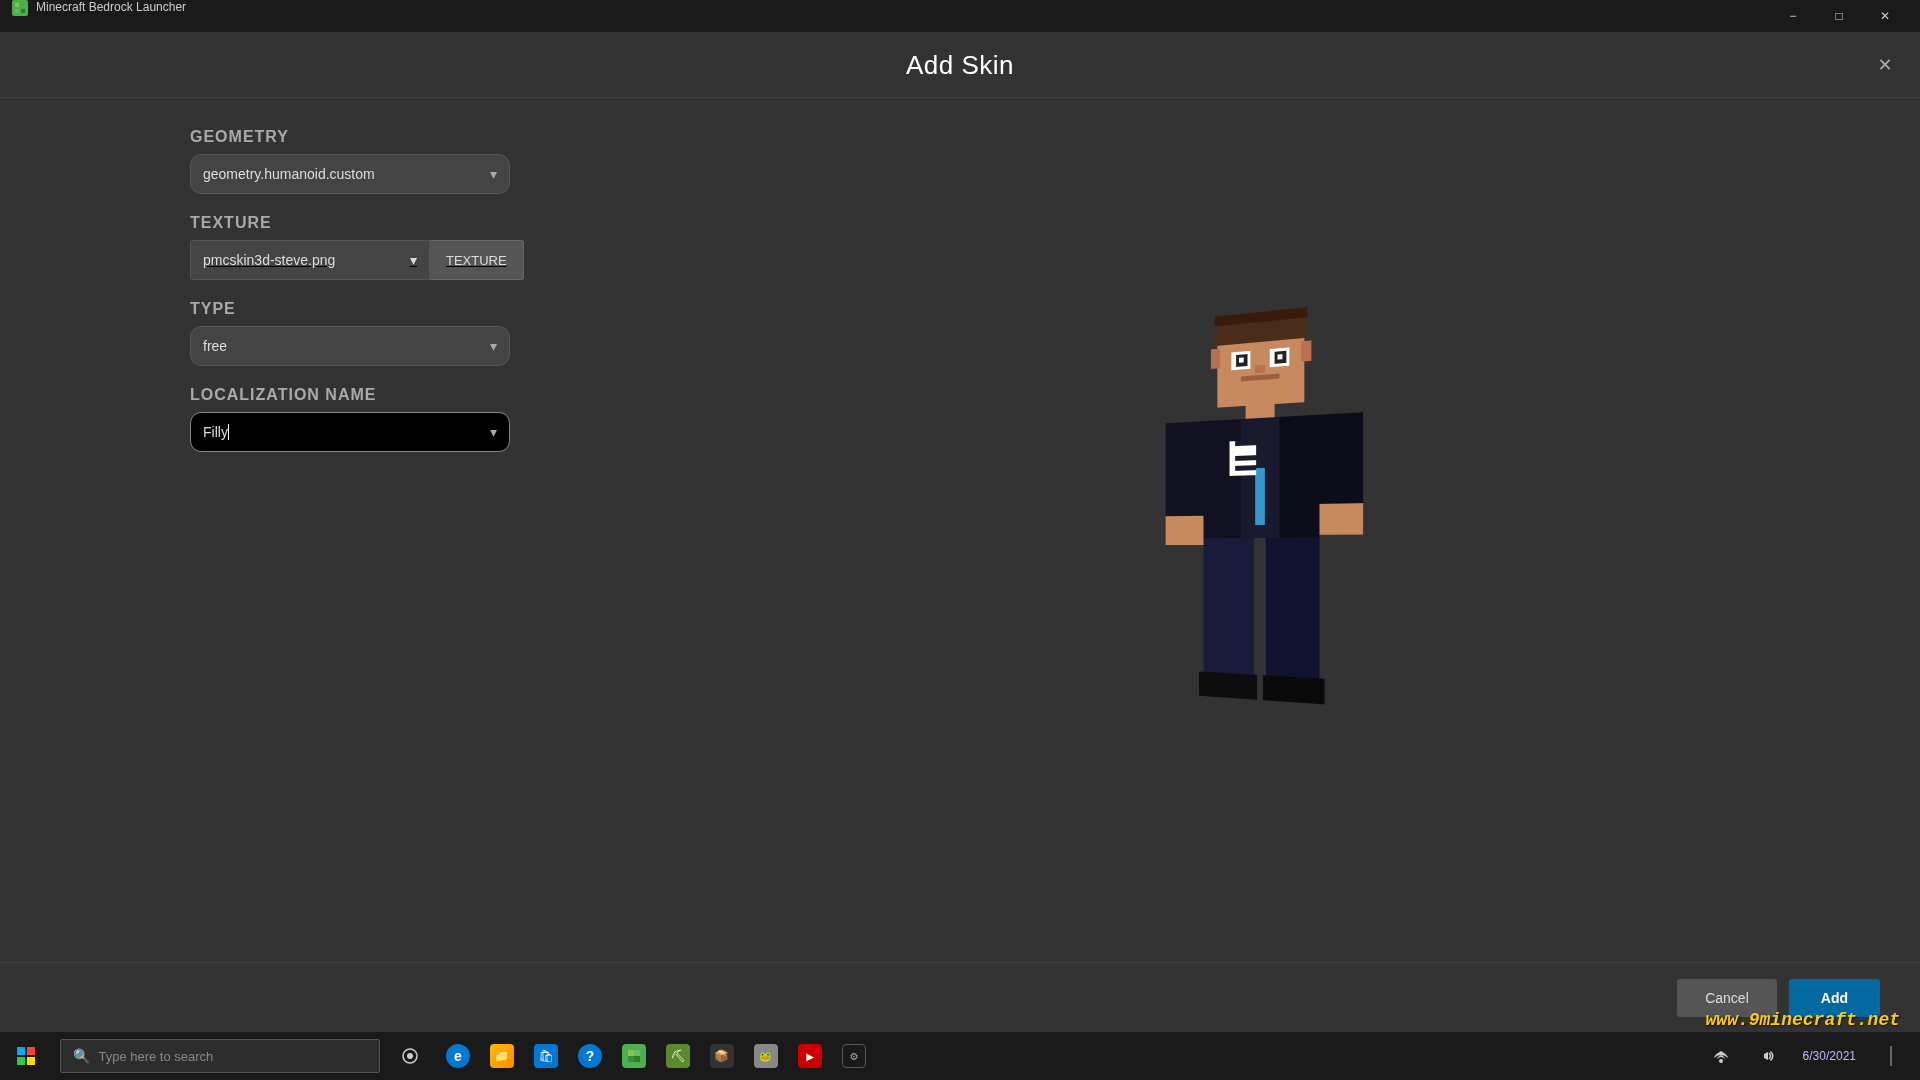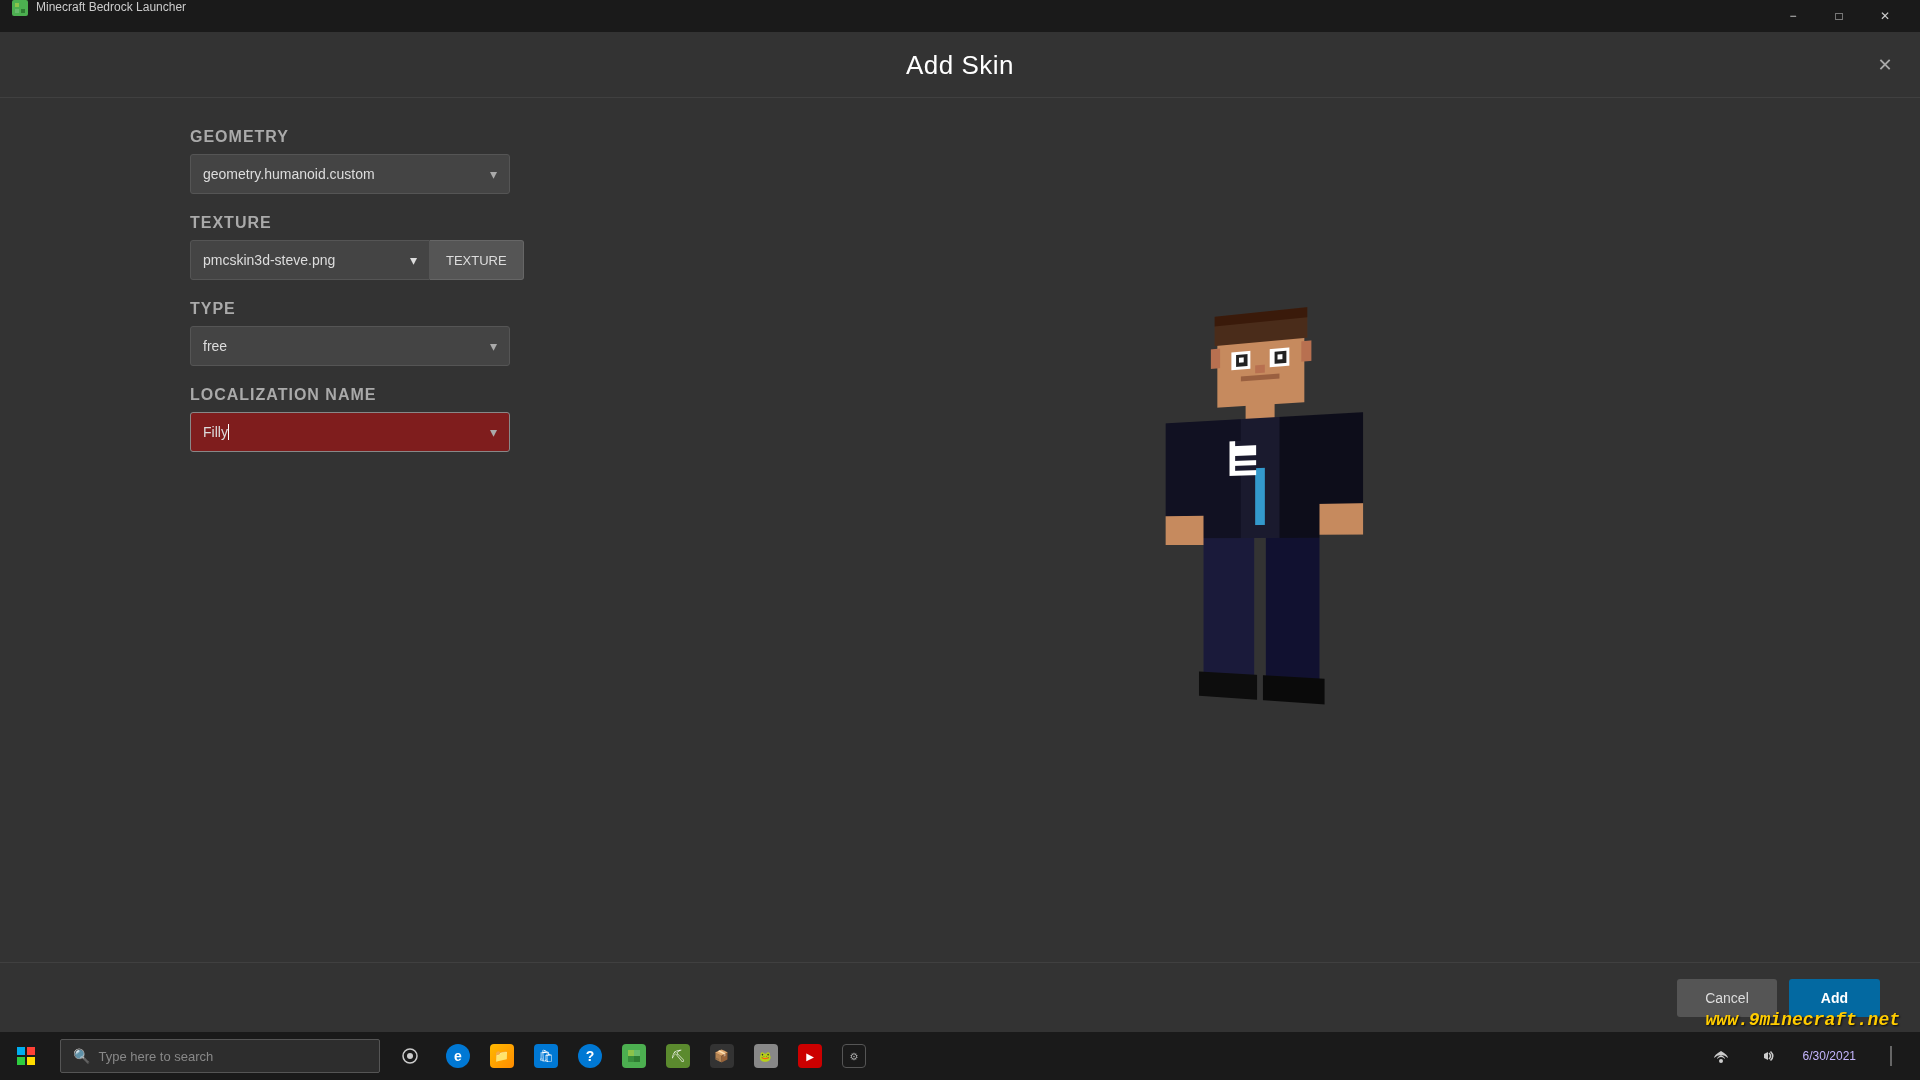--- a/index.html
+++ b/index.html
@@ -120,40 +120,41 @@
       margin-bottom: 8px;
       display: block;
       text-transform: uppercase;
     }
 
     .form-select {
       width: 320px;
       height: 40px;
       background: #444444;
       border: 1px solid #555555;
-      border-radius: 3px;
+      border-radius: 11px;
       color: #dddddd;
       font-size: 14px;
       padding: 0 12px;
       display: flex;
       align-items: center;
       justify-content: space-between;
       cursor: pointer;
       position: relative;
     }
     .form-select .chevron {
       color: #aaaaaa;
       font-size: 14px;
     }
 
     
     .texture-row {
       display: flex;
       align-items: center;
       gap: 0;
+      text-decoration: underline;
     }
     .texture-select {
       width: 240px;
       height: 40px;
       background: #444444;
       border: 1px solid #555555;
       border-radius: 3px 0 0 3px;
       color: #dddddd;
       font-size: 14px;
       padding: 0 12px;
@@ -396,21 +397,21 @@
       <div class="form-group">
         <span class="form-label">TYPE</span>
         <div class="form-select">
           <span>free</span>
           <span class="chevron">▾</span>
         </div>
       </div>
 
       <div class="form-group">
         <span class="form-label">LOCALIZATION NAME</span>
-        <div class="form-select" style="border-color: #888888; background: #7f1d1d;">
+        <div class="form-select" style="border-color: #888888; background: #000000;">
           <span>
             <span>Filly</span><span class="cursor"></span>
           </span>
           <span class="chevron">▾</span>
         </div>
       </div>
 
     </div>
 
     <div class="preview-area">

